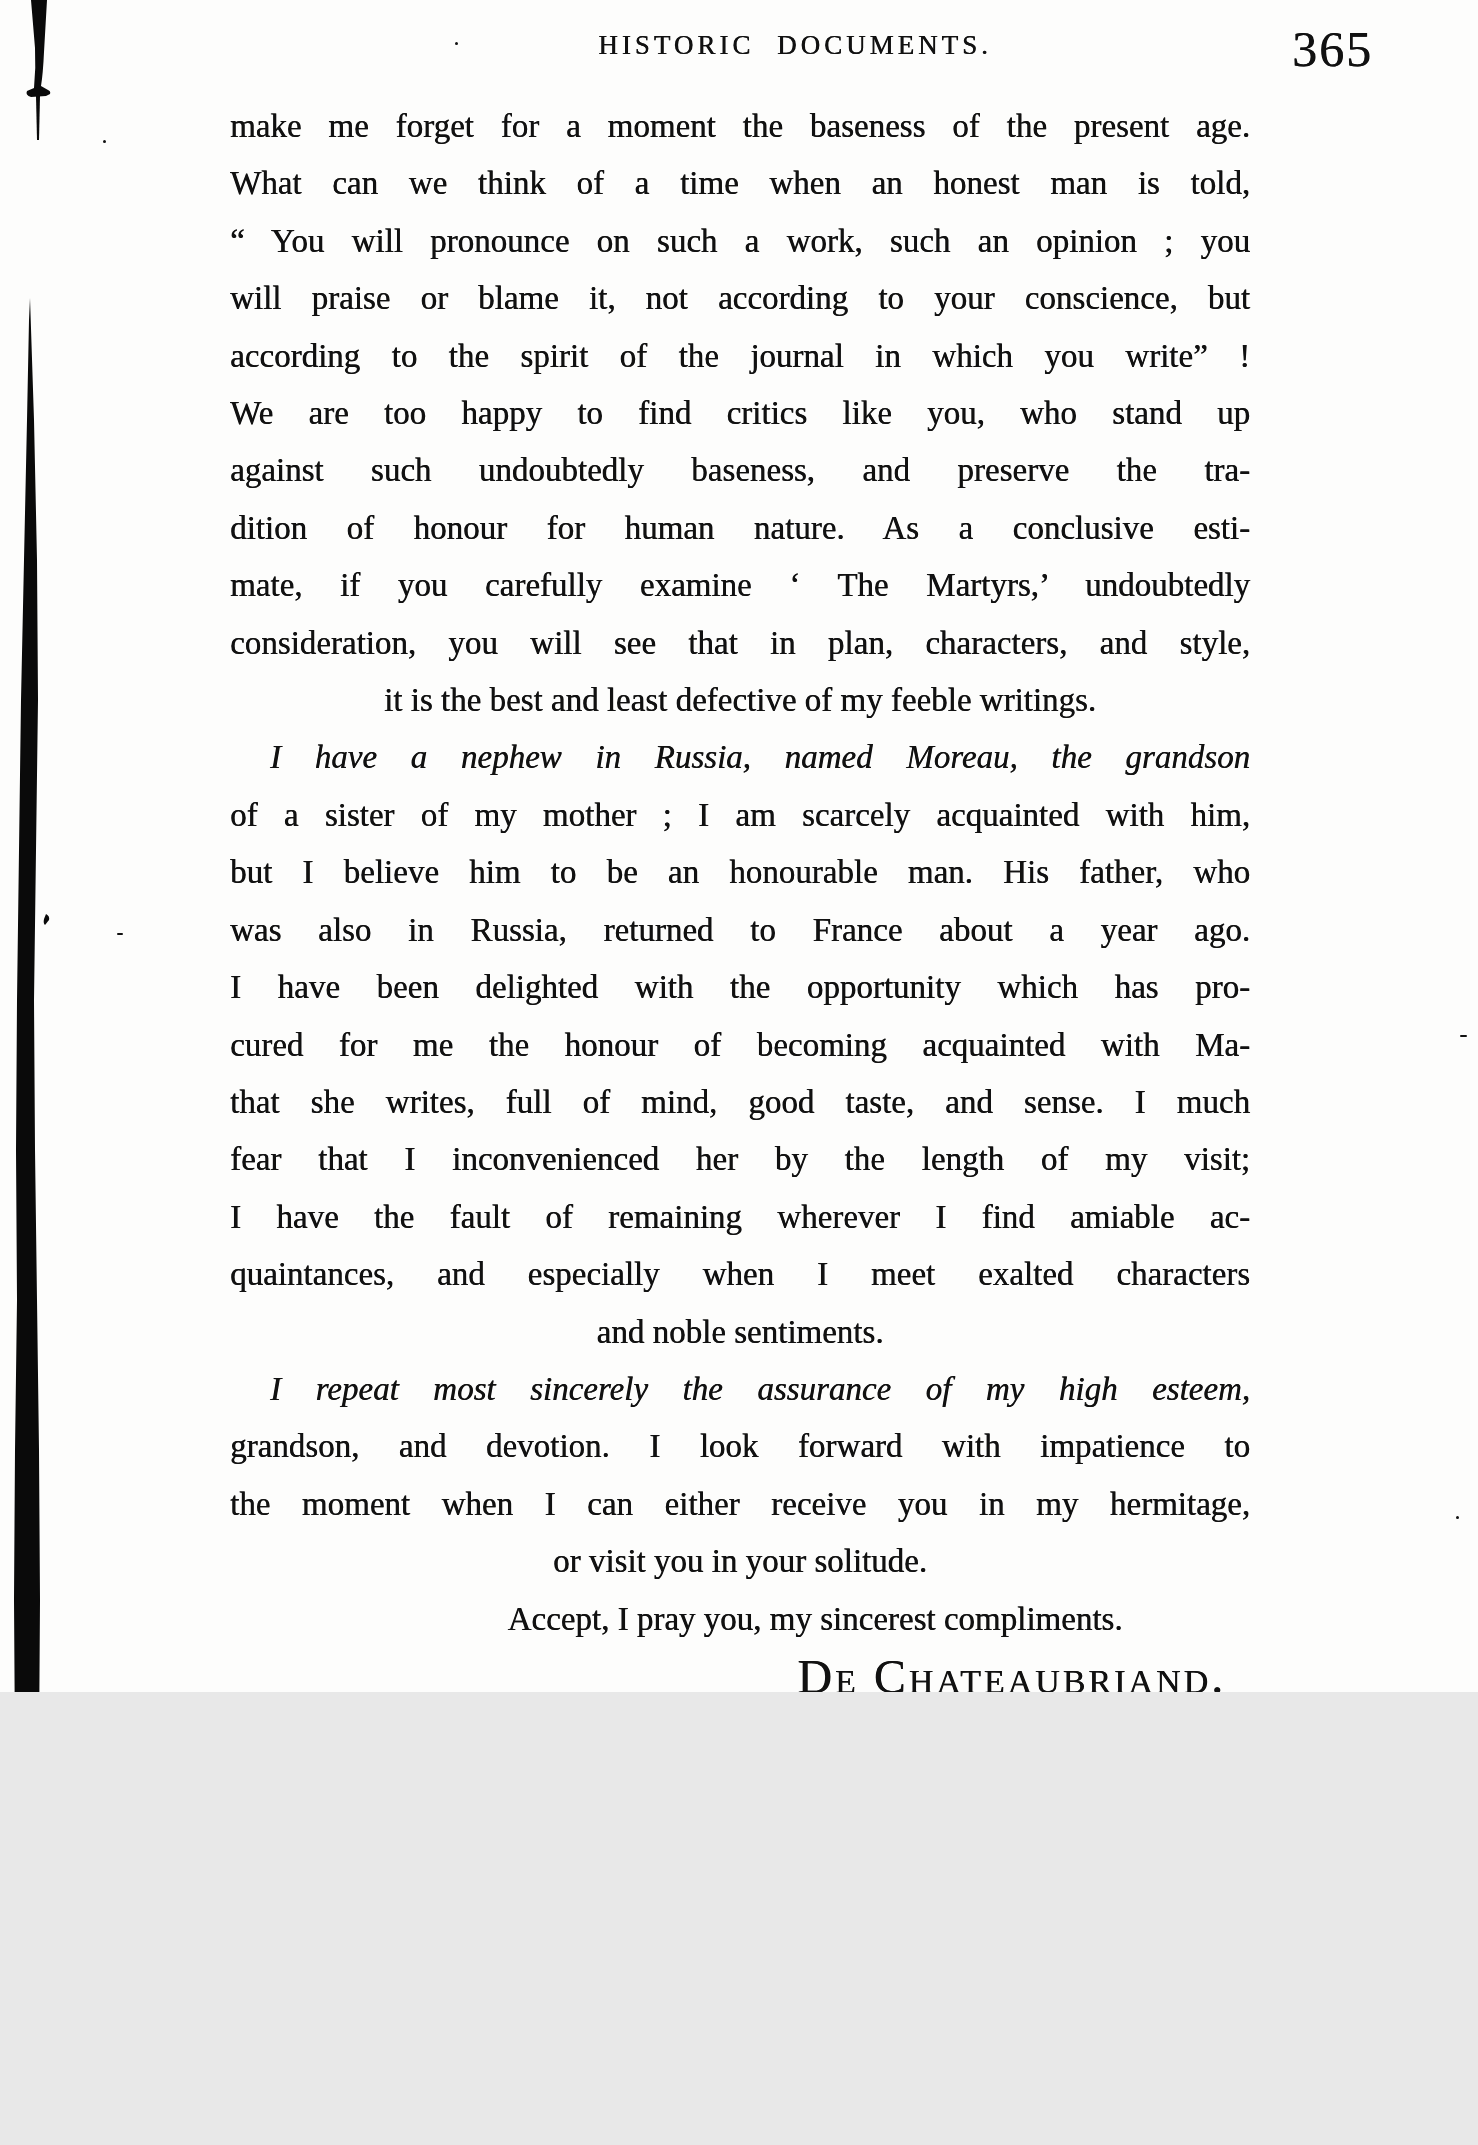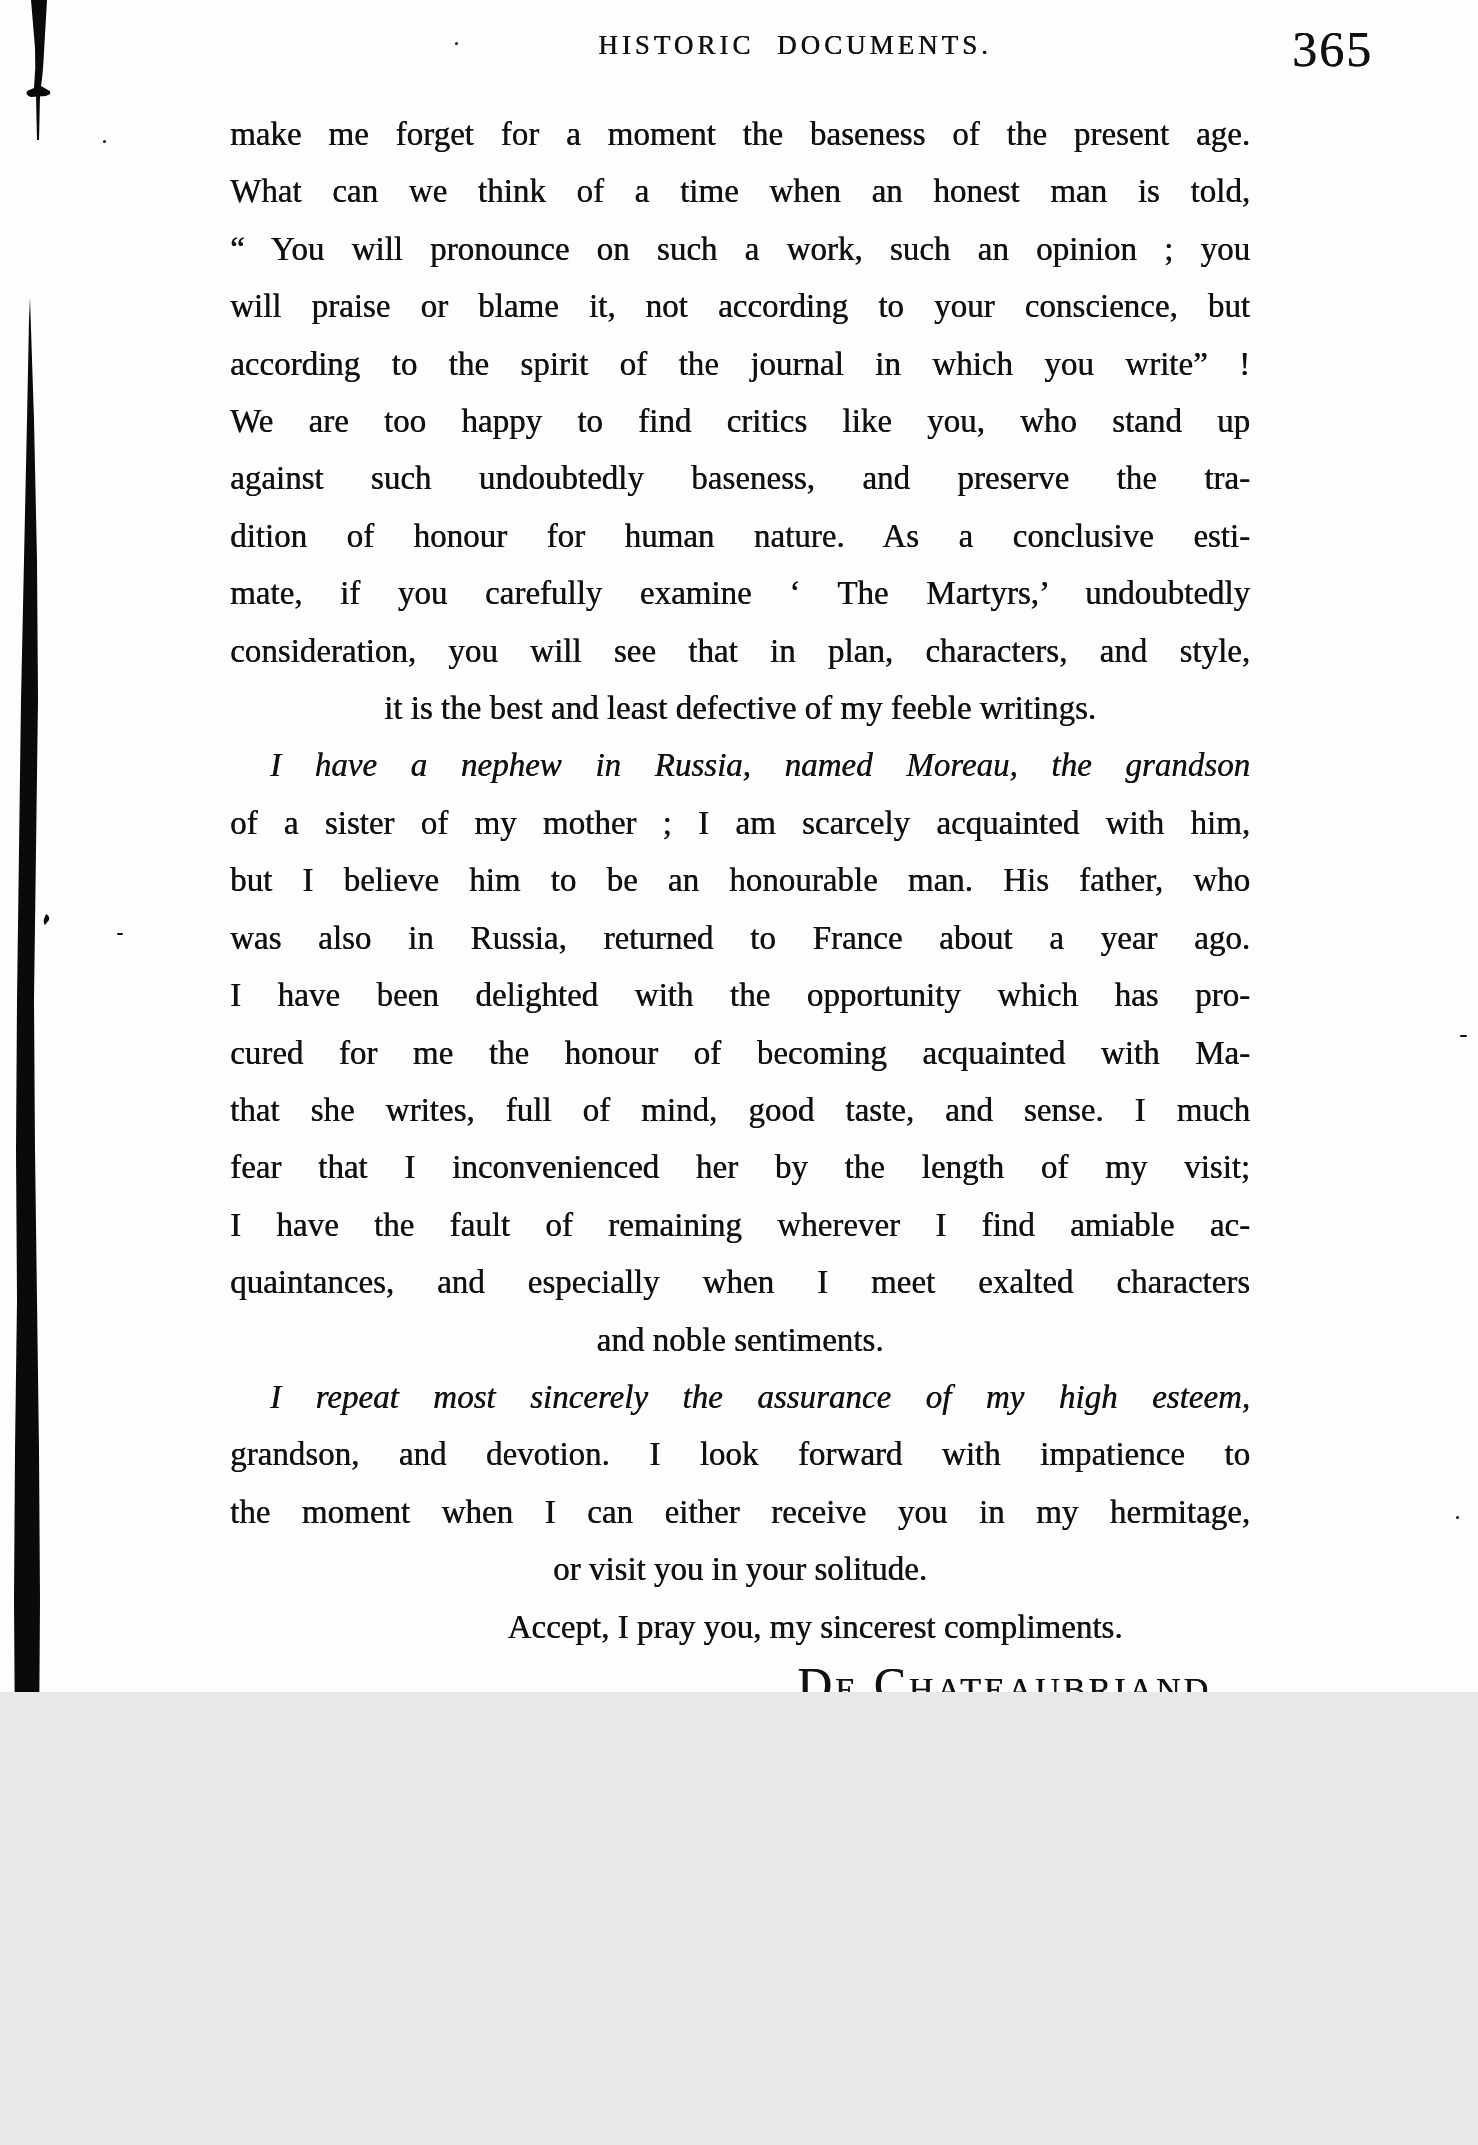--- a/index.html
+++ b/index.html
@@ -19,21 +19,21 @@
     text-shadow:0.4px 0 0 currentColor;
     white-space:nowrap;
   }
   .folio{
     position:absolute;top:20px;left:1260px;
     font-size:50px;letter-spacing:2px;
     text-shadow:0.4px 0 0 currentColor;
     margin-left:32px;
   }
   .text-block{
-    position:absolute;left:230px;top:106px;width:1020px;
+    position:absolute;left:230px;top:98px;width:1020px;
     font-size:33px;line-height:57.4px;
     text-shadow:0.45px 0 0 currentColor;
   }
   .line{min-height:57.4px;}
   .line.j{text-align:justify;text-align-last:justify;text-justify:inter-word;}
   .line.end{text-align:center;}
   .line.indent{text-indent:40px;font-style:italic;}
   .line.closing{padding-left:150px;}
   .line.signature{
     text-align:right;padding-right:24px;

